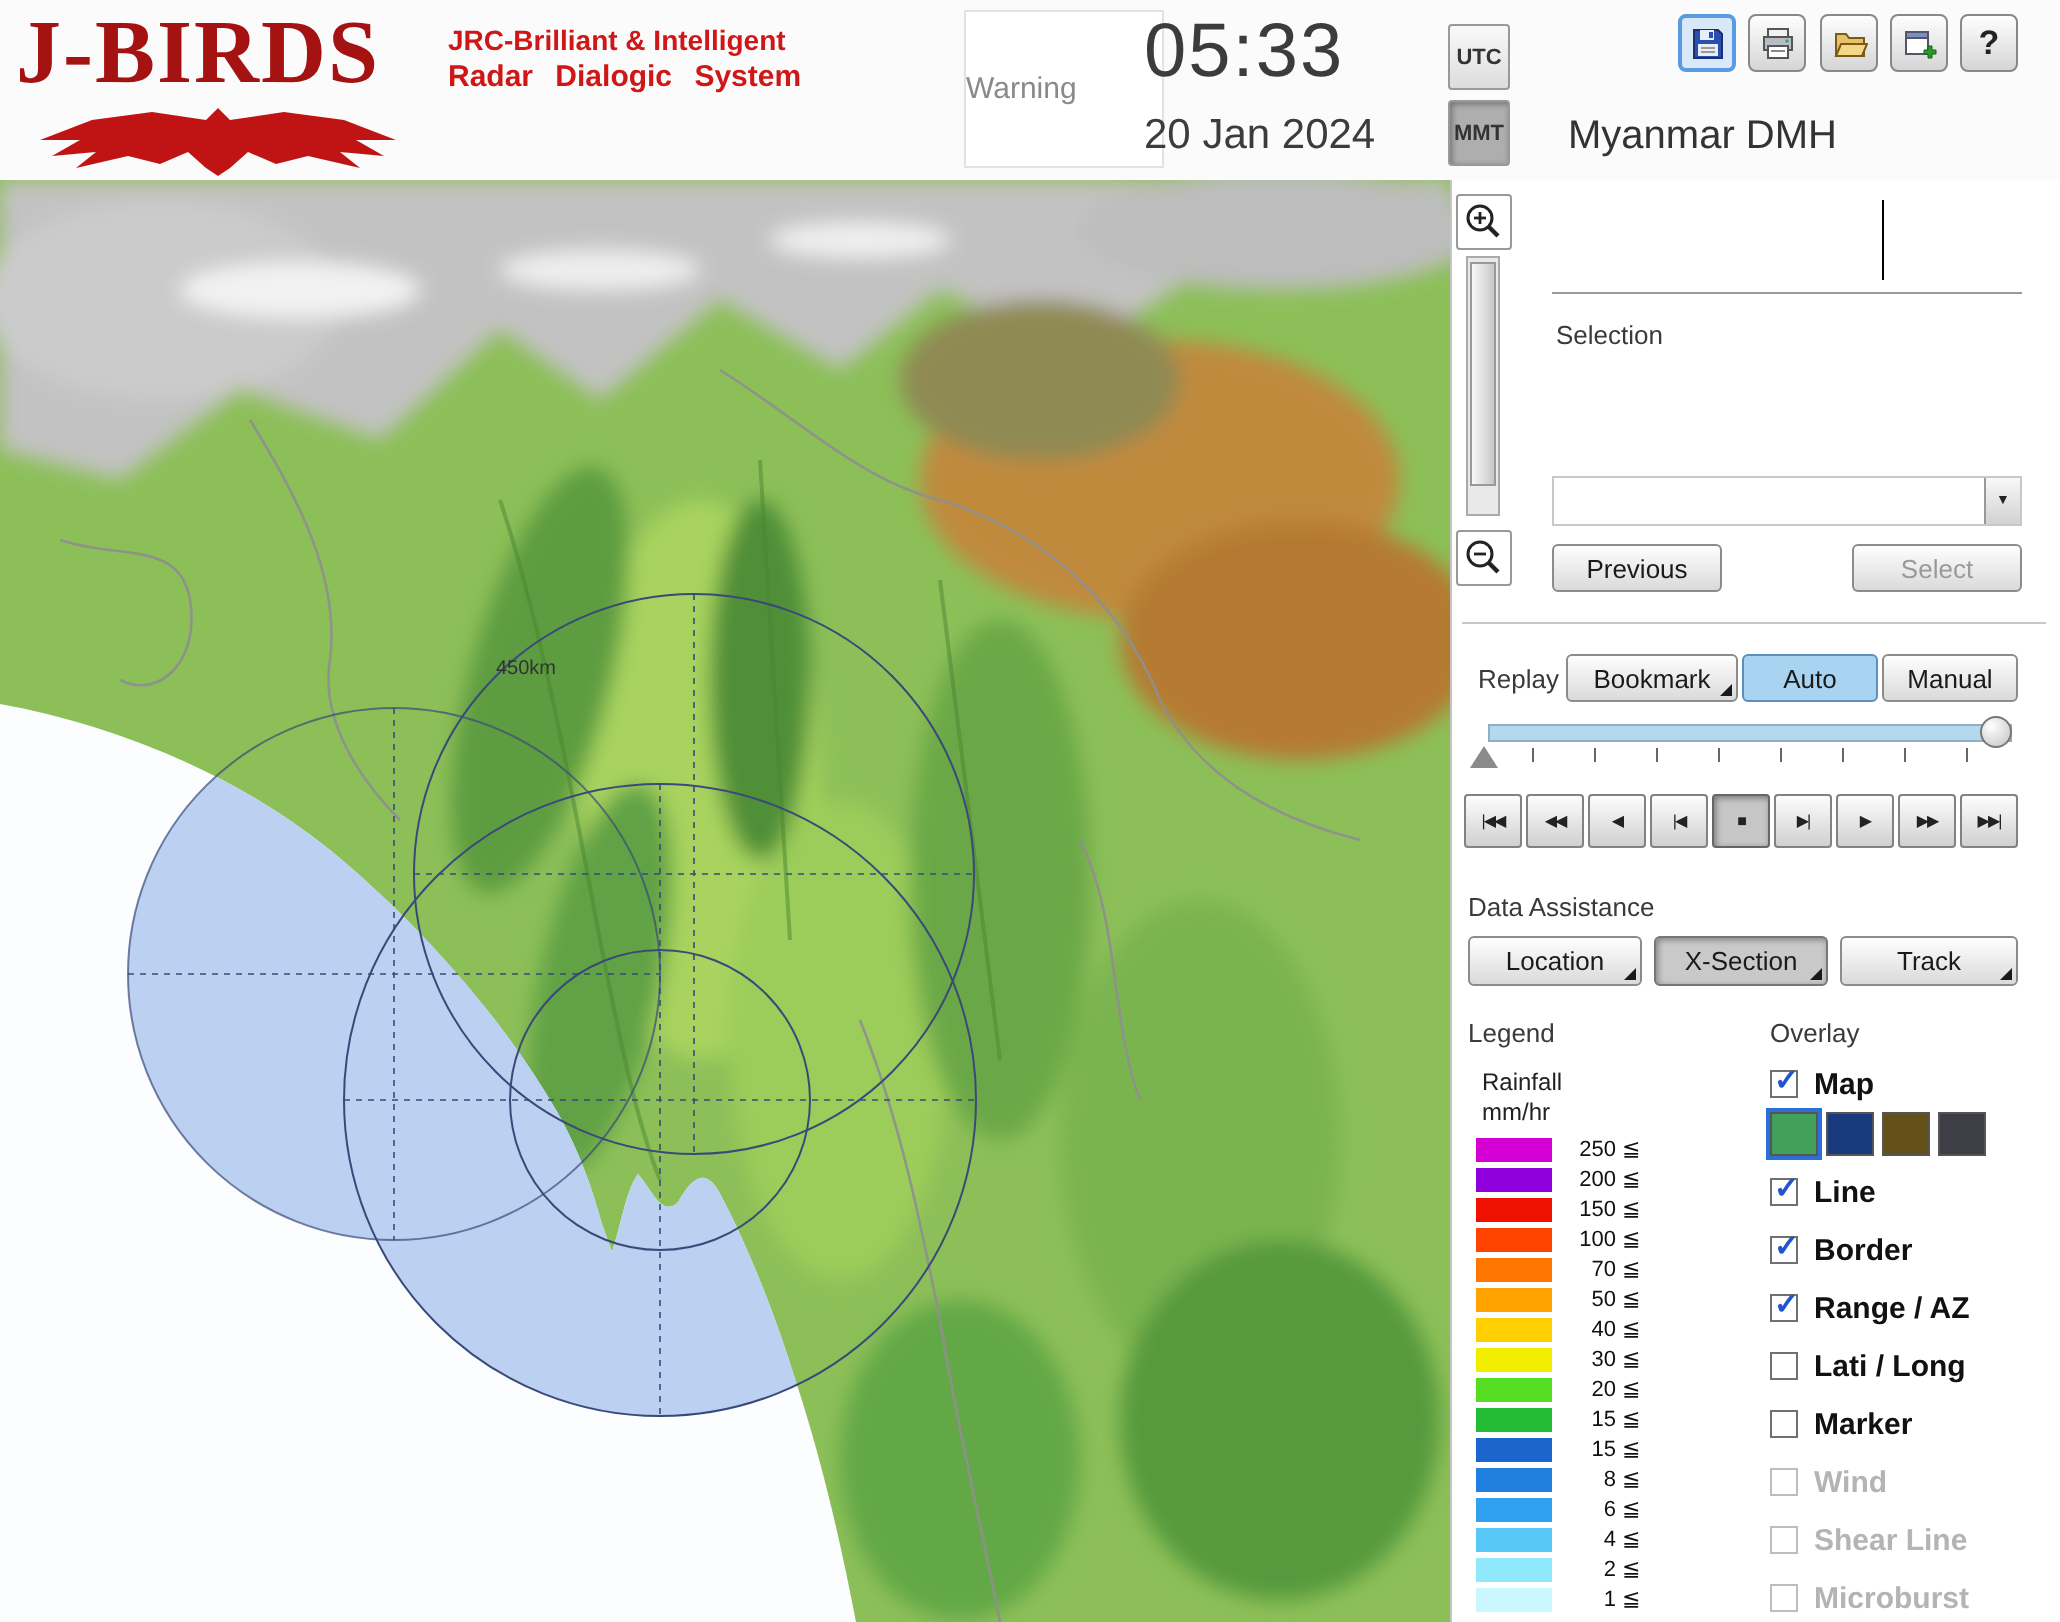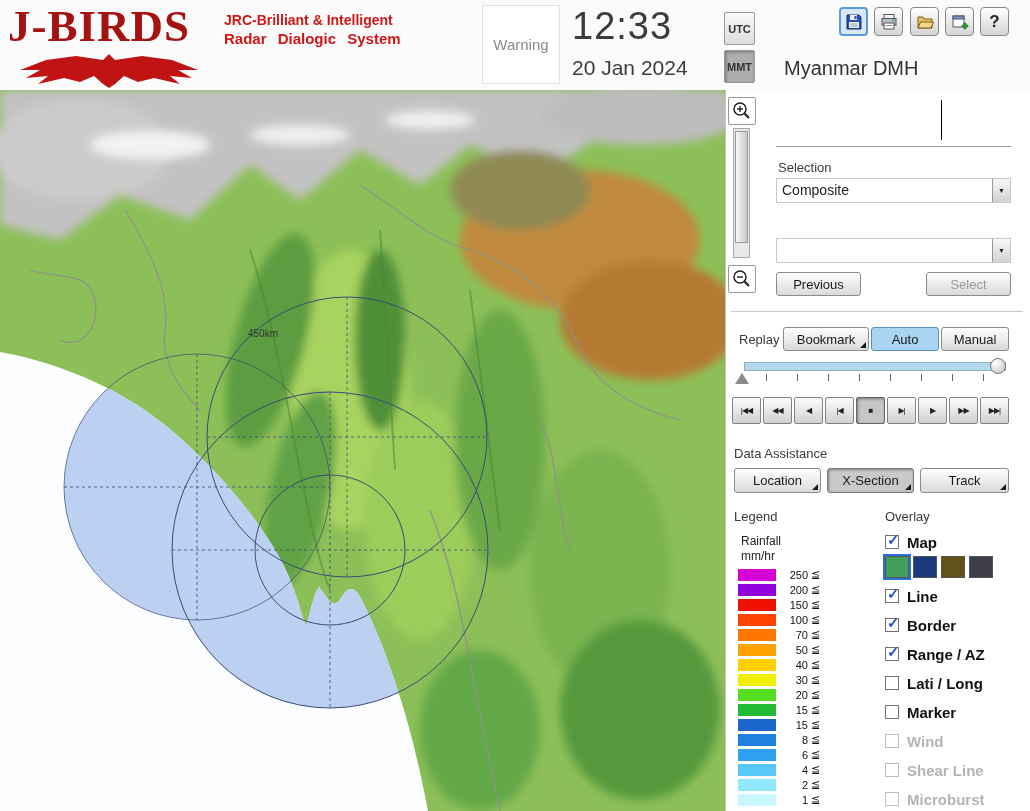--- a/index.html
+++ b/index.html
@@ -6,21 +6,21 @@
   body { font-family:"Liberation Sans", sans-serif; background:#fff; }
   #app { position:relative; width:1030px; height:811px; overflow:hidden; background:#fff; }
 
   
   #header { position:absolute; left:0; top:0; width:1030px; height:90px; background:#fbfbfb; }
   #logo-title { position:absolute; left:8px; top:0px; font-family:"Liberation Serif", serif; font-weight:bold; font-size:45px; color:#a51212; letter-spacing:1px; }
   #logo-sub { position:absolute; left:224px; top:12px; color:#cf1717; font-weight:bold; }
   #logo-sub .l1 { font-size:14px; }
   #logo-sub .l2 { font-size:15px; word-spacing:7px; margin-top:2px; }
   #eagle { position:absolute; left:6px; top:52px; }
-  #warning-box { position:absolute; left:482px; top:5px; width:78px; height:79px; background:#fff; border:1px solid #e2e2e2; display:flex; align-items:center; justify-content:center; font-size:15px; color:#8a8a8a; }
+  #warning-box { position:absolute; left:482px; top:5px; width:100px; height:79px; background:#fff; border:1px solid #e2e2e2; display:flex; align-items:center; justify-content:flex-start; font-size:15px; color:#8a8a8a; }
   #clock-time { position:absolute; left:572px; top:5px; font-size:38px; color:#3c3c3c; letter-spacing:1px; }
   #clock-date { position:absolute; left:572px; top:56px; font-size:21px; color:#3c3c3c; }
   .tz-btn { position:absolute; left:724px; width:31px; height:33px; background:linear-gradient(#fafafa,#dcdcdc); border:1px solid #999; font-size:11px; font-weight:bold; color:#333; display:flex; align-items:center; justify-content:center; border-radius:2px; }
   #tz-utc { top:12px; }
   #tz-mmt { top:50px; }
   .tz-btn.selected { background:#aeaeae; box-shadow:inset 1px 1px 3px rgba(0,0,0,0.35); }
   .tool-btn { position:absolute; top:7px; width:29px; height:29px; background:linear-gradient(#fefefe,#d5d5d5); border:1px solid #888; border-radius:4px; display:flex; align-items:center; justify-content:center; }
   .tool-btn.focused { border:2px solid #5a9ae0; background:#d8e8f8; }
   #tb-save{left:839px;} #tb-print{left:874px;} #tb-open{left:910px;} #tb-export{left:945px;} #tb-help{left:980px; font-size:17px; font-weight:bold; color:#222;}
   #org-name { position:absolute; left:784px; top:57px; font-size:20px; color:#333; }
@@ -107,21 +107,21 @@
       <div class="l2">Radar Dialogic System</div>
     </div>
     <svg id="eagle" width="206" height="36" viewBox="0 0 206 36">
       <path fill="#c01414" d="M103,2 L97,8 L70,4 L40,8 L14,18 L34,18 L20,26 L42,24 L32,32 L58,26 L74,30 L88,24 L97,32 L103,36 L109,32 L118,24 L132,30 L148,26 L174,32 L164,24 L186,26 L172,18 L192,18 L166,8 L136,4 L109,8 Z"></path>
     </svg>
 
     <div id="warning-box">
       <span>Warning</span>
     </div>
 
-    <div id="clock-time">12:33</div>
+    <div id="clock-time">05:33</div>
     <div id="clock-date">20 Jan 2024</div>
 
     <div id="tz-utc" class="tz-btn">UTC</div>
     <div id="tz-mmt" class="tz-btn selected">MMT</div>
 
     <div id="tb-save" class="tool-btn focused">
       <svg width="18" height="18" viewBox="0 0 18 18">
         <path d="M2,2 h12 l2,2 v12 h-14 z" fill="#2a4fae" stroke="#1a2f6e"></path>
         <rect x="5" y="2" width="7" height="5" fill="#e8eef8"></rect>
         <rect x="9.5" y="3" width="2" height="3" fill="#2a4fae"></rect>
@@ -251,24 +251,20 @@
         <line x1="13.5" y1="13.5" x2="18" y2="18" stroke="#222" stroke-width="2.2"></line>
         <line x1="6" y1="9" x2="12" y2="9" stroke="#222" stroke-width="1.4"></line>
       </svg>
     </div>
 
     <div id="cursor-box">
       <div id="text-cursor"></div>
     </div>
     <div id="selection-label" class="sec-label">Selection</div>
 
-    <div id="dd1" class="dropdown">
-      <span class="val">Composite</span>
-      <span class="dd-arrow">▼</span>
-    </div>
     <div id="dd3" class="dropdown">
       <span class="val"></span>
       <span class="dd-arrow">▼</span>
     </div>
 
     <div id="btn-previous" class="btn">Previous</div>
     <div id="btn-select" class="btn disabled">Select</div>
 
     <div id="divider1"></div>
 

